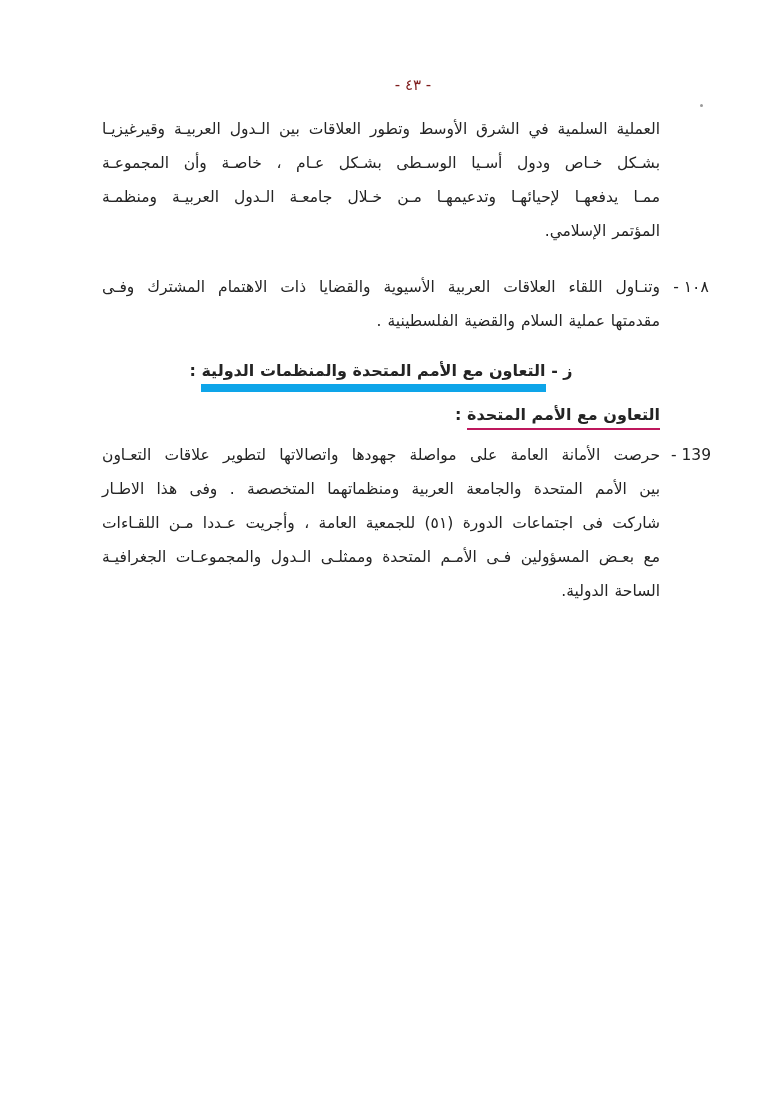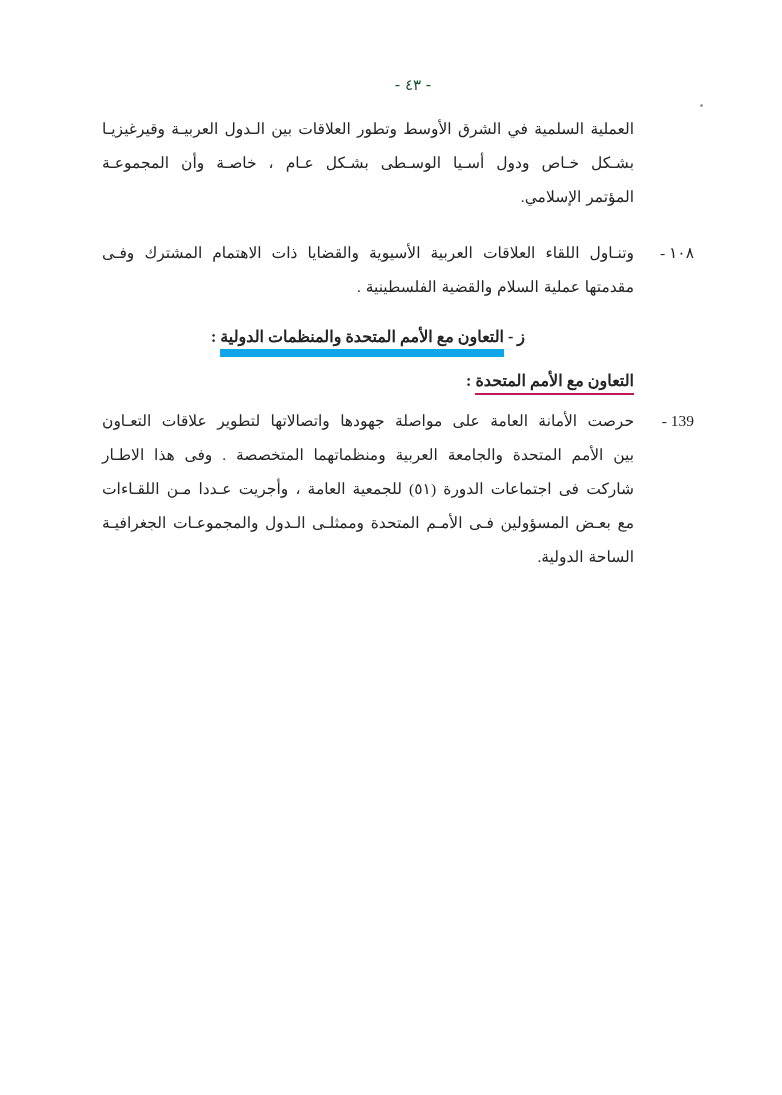--- a/index.html
+++ b/index.html
@@ -11,28 +11,27 @@
     position:relative;
     overflow:hidden;
   }
   .doc{position:absolute;inset:0;direction:rtl;}
   .pagenum{
     position:absolute;top:76px;left:44px;right:0;
     text-align:center;
     font-size:15px;
     letter-spacing:3px;
     direction:ltr;
-    color:#14532d;
+    color:#7f1d1d;
   }
   .col{
     position:absolute;
     top:112px;
-    right:148px;
+    right:122px;
     left:102px;
-    font-family:Liberation Serif, serif;
   }
   .para{position:relative;}
   .ln{
     display:block;
     font-size:15.5px;
     line-height:34px;
     text-align:justify;
     text-align-last:justify;
     text-justify:inter-word;
     white-space:normal;
@@ -43,21 +42,21 @@
     text-align-last:right;
   }
   .item{position:relative;}
   .item .num{
     position:absolute;
     top:0;
     right:-60px;
     width:58px;
     font-size:15.5px;
     line-height:34px;
-    text-align:right;
+    text-align:center;
     white-space:nowrap;
   }
   .heading{
     margin-top:16px;
     font-weight:bold;
     font-size:16px;
     line-height:34px;
     text-align:center;
     white-space:nowrap;
   }
@@ -93,20 +92,21 @@
 
   <div class="pagenum">- ٤٣ -</div>
 
   <div class="speck" style="top:104px;left:700px;"></div>
 
   <div class="col">
 
     <div class="para">
       <span class="ln">العملية السلمية في الشرق الأوسط وتطور العلاقات بين الـدول العربيـة وقيرغيزيـا</span>
       <span class="ln">بشـكل خـاص ودول أسـيا الوسـطى بشـكل عـام ، خاصـة وأن المجموعـة</span>
+      <span class="ln">ممـا يدفعهـا لإحيائهـا وتدعيمهـا مـن خـلال جامعـة الـدول العربيـة ومنظمـة</span>
       <span class="ln last">المؤتمر الإسلامي.</span>
     </div>
 
     <div class="para item mt-108">
       <span class="num">١٠٨ -</span>
       <span class="ln">وتنـاول اللقاء العلاقات العربية الأسيوية والقضايا ذات الاهتمام المشترك وفـى</span>
       <span class="ln last">مقدمتها عملية السلام والقضية الفلسطينية .</span>
     </div>
 
     <div class="heading">

